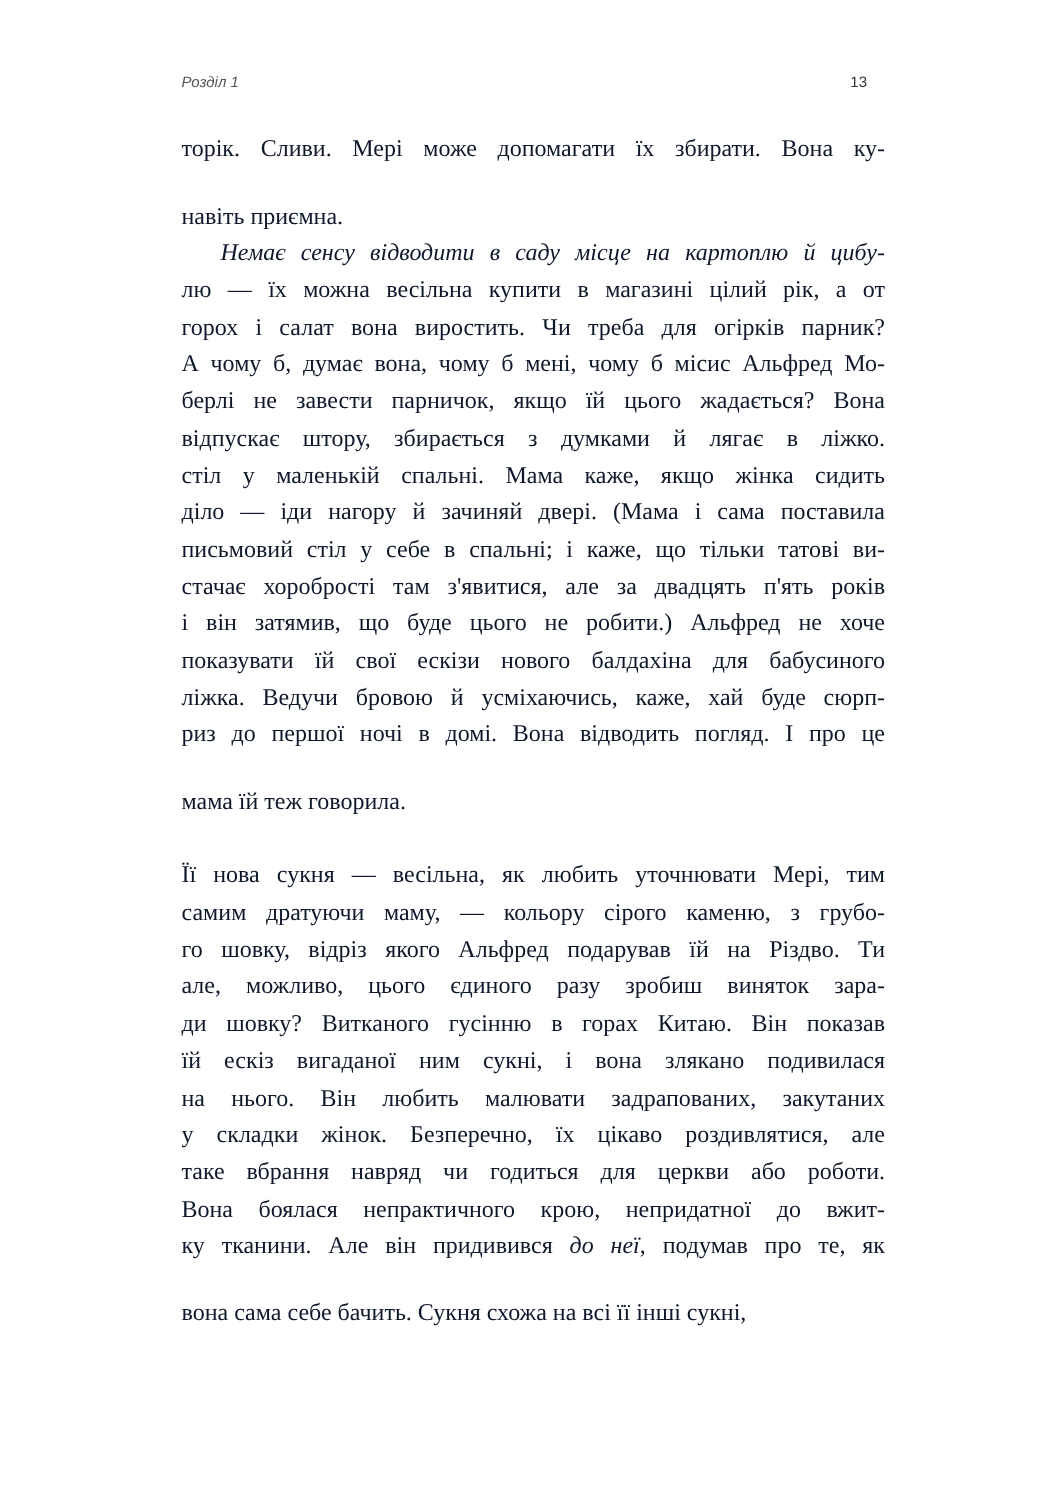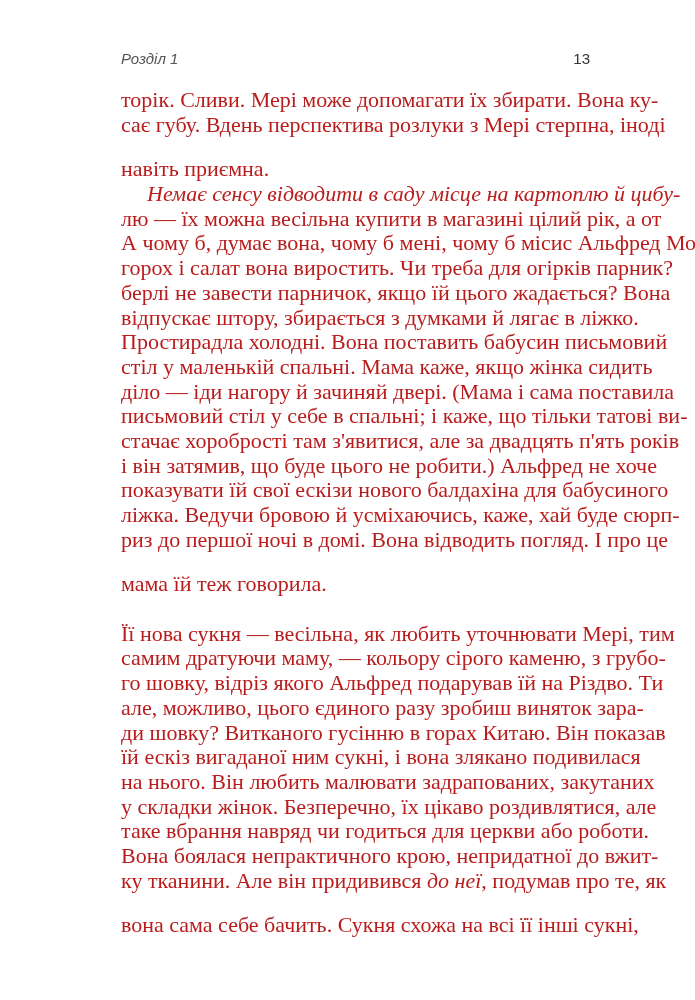--- a/index.html
+++ b/index.html
@@ -6,58 +6,56 @@
   body {
     width: 695px; height: 1000px; background: #ffffff; overflow: hidden;
     position: relative;
     font-family: "DejaVu Serif", serif;
     color: #2a2a2a;
   }
   .running-head {
     position: absolute; top: 50px; left: 121px; right: 105px;
     height: 22px;
     font-family: "Liberation Sans", sans-serif;
-    font-size: 15px; color: #555; text-align: center;
+    font-size: 10px; color: #555; text-align: center;
   }
   .running-head .chapter { position: absolute; left: 0; top: 0; font-style: italic; }
-  .running-head .page-num { position: absolute; right: 0; top: 0; color: #333; margin-left: 32px; }
+  .running-head .page-num { position: absolute; right: 12px; top: 0; color: #333; margin-left: 32px; }
   .body-text {
     position: absolute; top: 88px; left: 121px; width: 469px;
     font-family: "Liberation Serif", serif;
-    font-size: 22px; line-height: 24.7px;
-    color: #b91c1c;
+    font-size: 16px; line-height: 24.7px;
+    color: #0f172a;
   }
   .line { display: block; white-space: nowrap; text-align: justify; text-align-last: justify; height: 24.7px; }
   .line.last { text-align-last: left; margin-top: 20px; }
   .line.indent { padding-left: 26px; font-style: italic; }
   .para-gap { height: 24.7px; }
   .em { font-style: italic; }
 </style>
 </head>
 <body>
 
 <div class="running-head">
   <span class="chapter">Розділ 1</span>
   <span class="page-num">13</span>
 </div>
 
 <div class="body-text" id="body-text">
     <div class="paragraph">
       <span class="line">торік. Сливи. Мері може допомагати їх збирати. Вона ку-</span>
-      <span class="line">сає губу. Вдень перспектива розлуки з Мері стерпна, іноді</span>
       <span class="line last">навіть приємна.</span>
     </div>
     <div class="paragraph">
       <span class="line indent">Немає сенсу відводити в саду місце на картоплю й цибу-</span>
       <span class="line">лю — їх можна весільна купити в магазині цілий рік, а от</span>
+      <span class="line">горох і салат вона виростить. Чи треба для огірків парник?</span>
       <span class="line">А чому б, думає вона, чому б мені, чому б місис Альфред Мо-</span>
-      <span class="line">горох і салат вона виростить. Чи треба для огірків парник?</span>
       <span class="line">берлі не завести парничок, якщо їй цього жадається? Вона</span>
       <span class="line">відпускає штору, збирається з думками й лягає в ліжко.</span>
-      <span class="line">Простирадла холодні. Вона поставить бабусин письмовий</span>
       <span class="line">стіл у маленькій спальні. Мама каже, якщо жінка сидить</span>
       <span class="line">діло — іди нагору й зачиняй двері. (Мама і сама поставила</span>
       <span class="line">письмовий стіл у себе в спальні; і каже, що тільки татові ви-</span>
       <span class="line">стачає хоробрості там з'явитися, але за двадцять п'ять років</span>
       <span class="line">і він затямив, що буде цього не робити.) Альфред не хоче</span>
       <span class="line">показувати їй свої ескізи нового балдахіна для бабусиного</span>
       <span class="line">ліжка. Ведучи бровою й усміхаючись, каже, хай буде сюрп-</span>
       <span class="line">риз до першої ночі в домі. Вона відводить погляд. І про це</span>
       <span class="line last">мама їй теж говорила.</span>
     </div>

